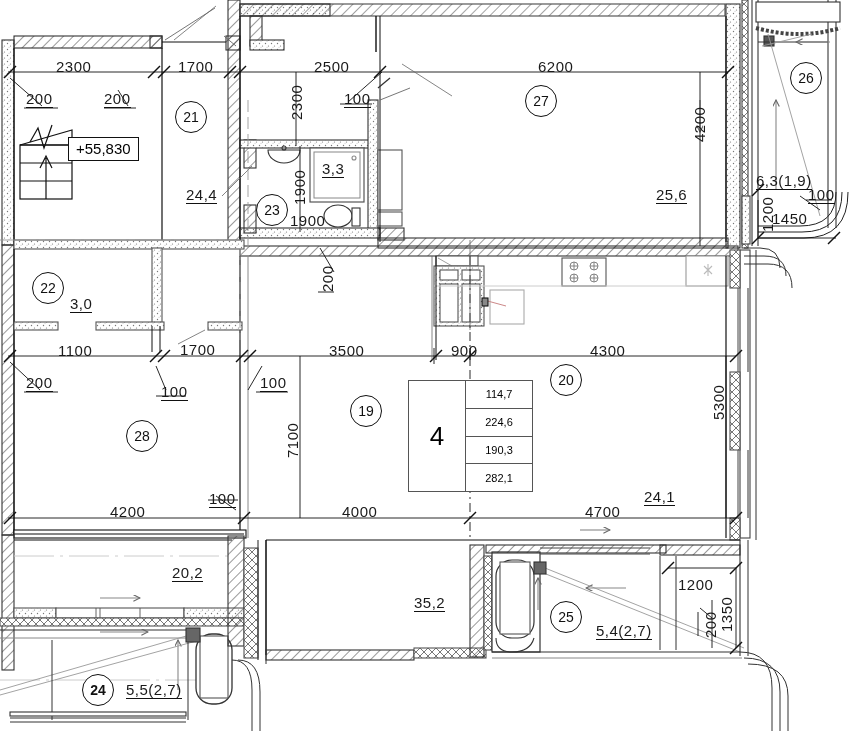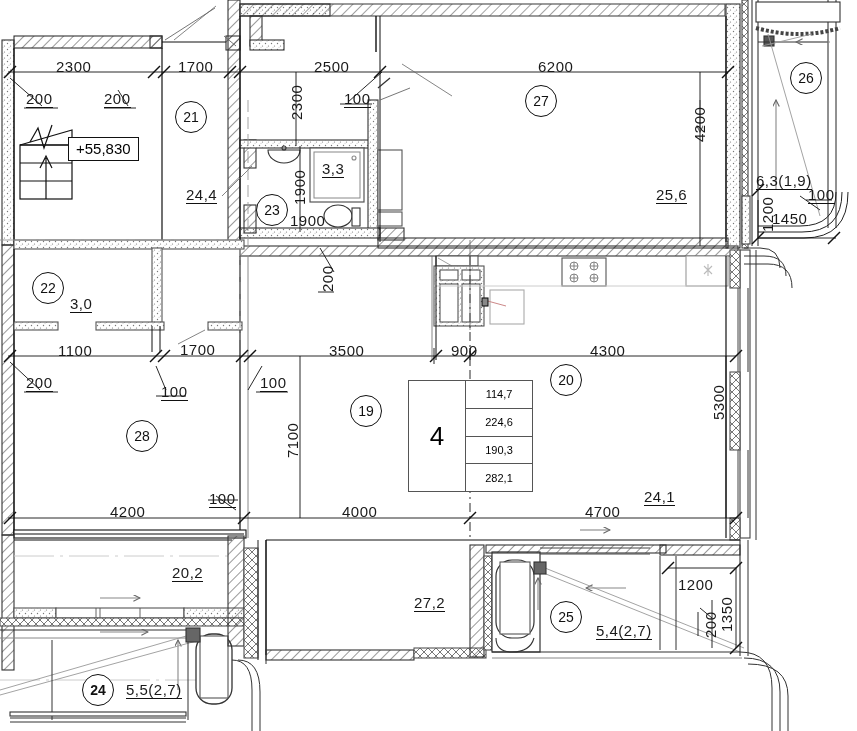--- a/index.html
+++ b/index.html
@@ -372,21 +372,21 @@
       <span>25</span>
     </div>
 
 <div class="lbl area" style="left:186px;top:186px;">24,4</div>
 <div class="lbl area" style="left:322px;top:160px;">3,3</div>
 <div class="lbl area" style="left:70px;top:295px;">3,0</div>
 <div class="lbl area" style="left:656px;top:186px;">25,6</div>
 <div class="lbl area" style="left:756px;top:172px;">6,3(1,9)</div>
 <div class="lbl area" style="left:644px;top:488px;">24,1</div>
 <div class="lbl area" style="left:172px;top:564px;">20,2</div>
-<div class="lbl area" style="left:414px;top:594px;">27,2</div>
+<div class="lbl area" style="left:414px;top:594px;">35,2</div>
 <div class="lbl area" style="left:126px;top:681px;">5,5(2,7)</div>
 <div class="lbl area" style="left:596px;top:622px;">5,4(2,7)</div>
 
 <div class="lbl dim" style="left:56px;top:58px;">2300</div>
 <div class="lbl dim" style="left:178px;top:58px;">1700</div>
 <div class="lbl dim" style="left:314px;top:58px;">2500</div>
 <div class="lbl dim" style="left:538px;top:58px;">6200</div>
 <div class="lbl dim" style="left:26px;top:90px;border-bottom:1.3px solid #111;">200</div>
 <div class="lbl dim" style="left:104px;top:90px;border-bottom:1.3px solid #111;">200</div>
 <div class="lbl dim" style="left:344px;top:90px;border-bottom:1.3px solid #111;">100</div>

